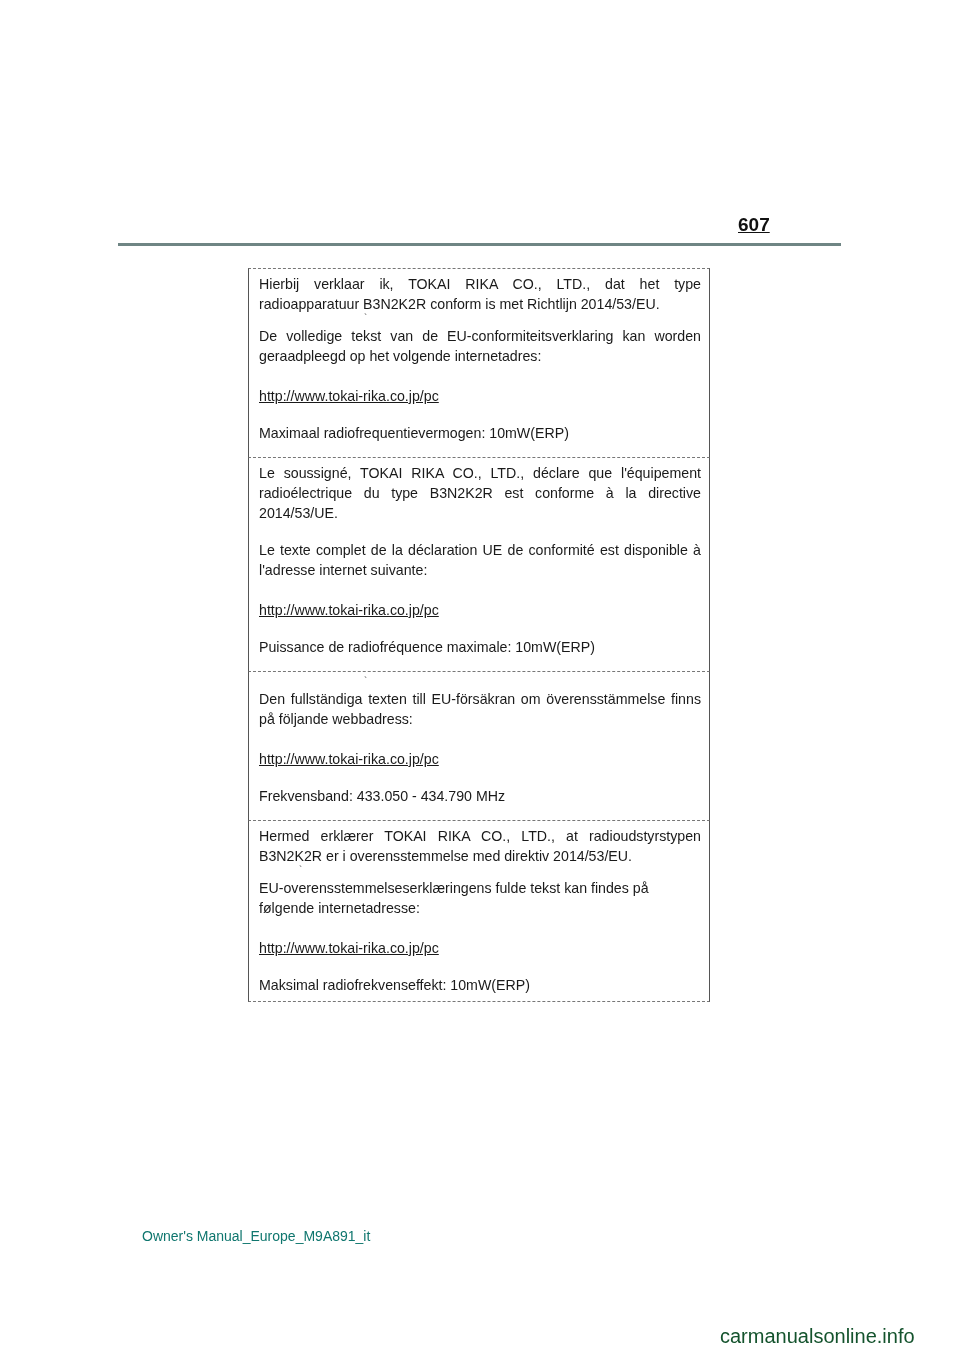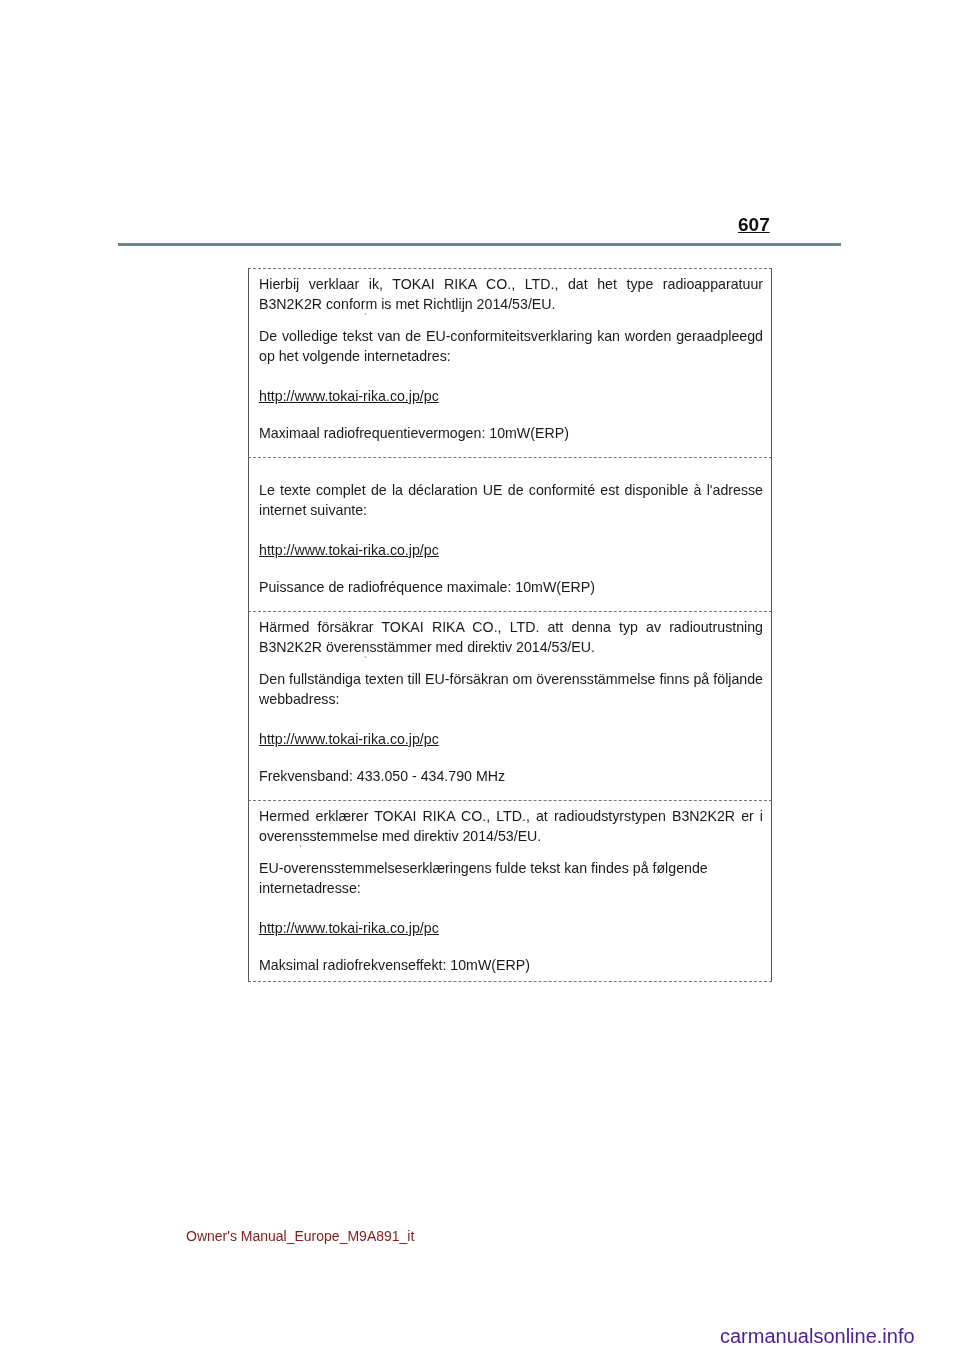--- a/index.html
+++ b/index.html
@@ -1,59 +1,59 @@
 <!DOCTYPE html>
 <html><head>
 <meta charset="utf-8">
 <style>
   html, body { margin:0; padding:0; }
   body { width:960px; height:1358px; background:#ffffff; position:relative; overflow:hidden;
          font-family:"Liberation Sans", sans-serif; color:#1a1a1a; }
   .page-number { position:absolute; left:738px; top:214px; font-size:19px; font-weight:bold; color:#111;text-decoration:underline; }
   .header-rule { position:absolute; left:118px; top:243px; width:723px; height:3px; background:#6f8584; }
-  .decl-box { position:absolute; left:248px; top:268px; width:524px; }
+  .decl-box { position:absolute; left:248px; top:268px; width:462px; }
   .section { border-left:1px solid #555; border-right:1px solid #555; border-top:1px dashed #777;
              padding:5px 8px 6px 10px; font-size:14.2px; line-height:20px; }
   .section.last { border-bottom:1px dashed #777; }
   .p { margin:0; text-align:justify; }
   .gap { height:17px; }
   .link { text-decoration:underline;margin-top:20px; }
   .tick { display:block; height:12px; font-size:10px; line-height:10px; color:#555; padding-left:105px; }
-  .footer { position:absolute; left:142px; top:1228px; font-size:14px; color:#7f1d1d;margin-left:44px; }
-  .watermark { position:absolute; left:720px; top:1325px; font-size:20px; color:#4c1d95; }
+  .footer { position:absolute; left:142px; top:1228px; font-size:14px; color:#0f766e; }
+  .watermark { position:absolute; left:720px; top:1325px; font-size:20px; color:#14532d; }
 </style>
 </head>
 <body>
 
 <div class="page-number">607</div>
 <div class="header-rule"></div>
 
 <div class="decl-box">
 
   <div class="section">
     <p class="p">Hierbij verklaar ik, TOKAI RIKA CO., LTD., dat het type radioapparatuur B3N2K2R conform is met Richtlijn 2014/53/EU.</p>
     <span class="tick">`</span>
     <p class="p">De volledige tekst van de EU-conformiteitsverklaring kan worden geraadpleegd op het volgende internetadres:</p>
     <p class="p link">http://www.tokai-rika.co.jp/pc</p>
     <div class="gap"></div>
     <p class="p">Maximaal radiofrequentievermogen: 10mW(ERP)</p>
     <div class="gap" style="height:8px"></div>
   </div>
 
   <div class="section">
+    <p class="p">Le soussigné, TOKAI RIKA CO., LTD., déclare que l'équipement radioélectrique du type B3N2K2R est conforme à la directive 2014/53/UE.</p>
     <div class="gap"></div>
     <p class="p">Le texte complet de la déclaration UE de conformité est disponible à l'adresse internet suivante:</p>
     <p class="p link">http://www.tokai-rika.co.jp/pc</p>
     <div class="gap"></div>
     <p class="p">Puissance de radiofréquence maximale: 10mW(ERP)</p>
     <div class="gap" style="height:8px"></div>
   </div>
 
   <div class="section">
-    <p class="p">Härmed försäkrar TOKAI RIKA CO., LTD. att denna typ av radioutrustning B3N2K2R överensstämmer med direktiv 2014/53/EU.</p>
     <span class="tick">`</span>
     <p class="p">Den fullständiga texten till EU-försäkran om överensstämmelse finns på följande webbadress:</p>
     <p class="p link">http://www.tokai-rika.co.jp/pc</p>
     <div class="gap"></div>
     <p class="p">Frekvensband: 433.050 - 434.790 MHz</p>
     <div class="gap" style="height:8px"></div>
   </div>
 
   <div class="section last">
     <p class="p">Hermed erklærer TOKAI RIKA CO., LTD., at radioudstyrstypen B3N2K2R er i overensstemmelse med direktiv 2014/53/EU.</p>

